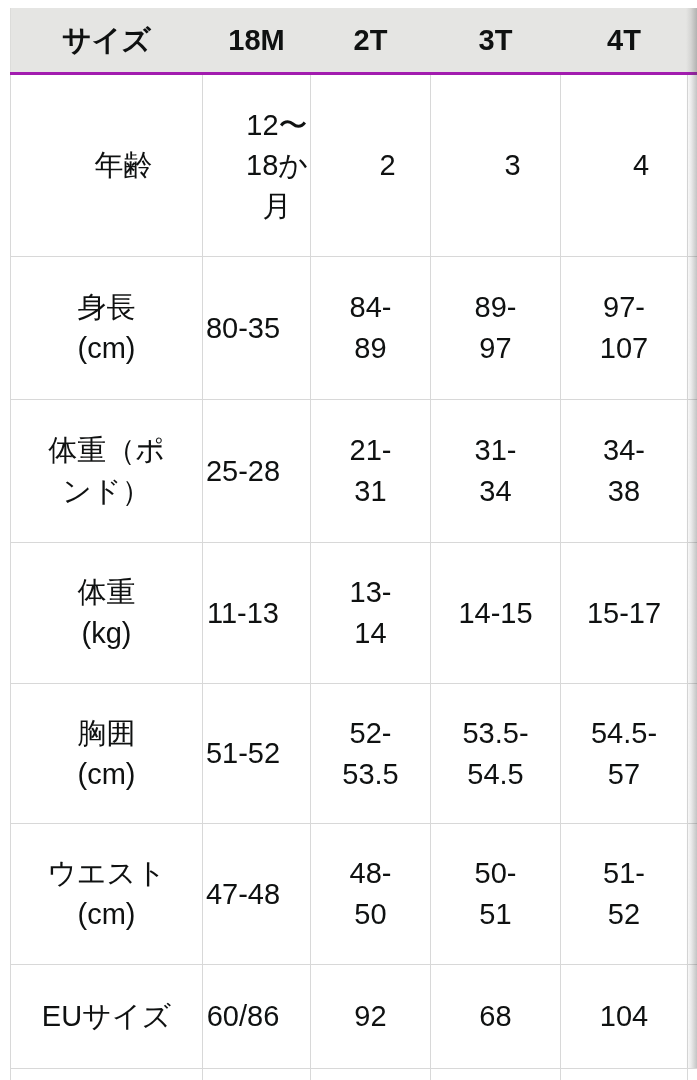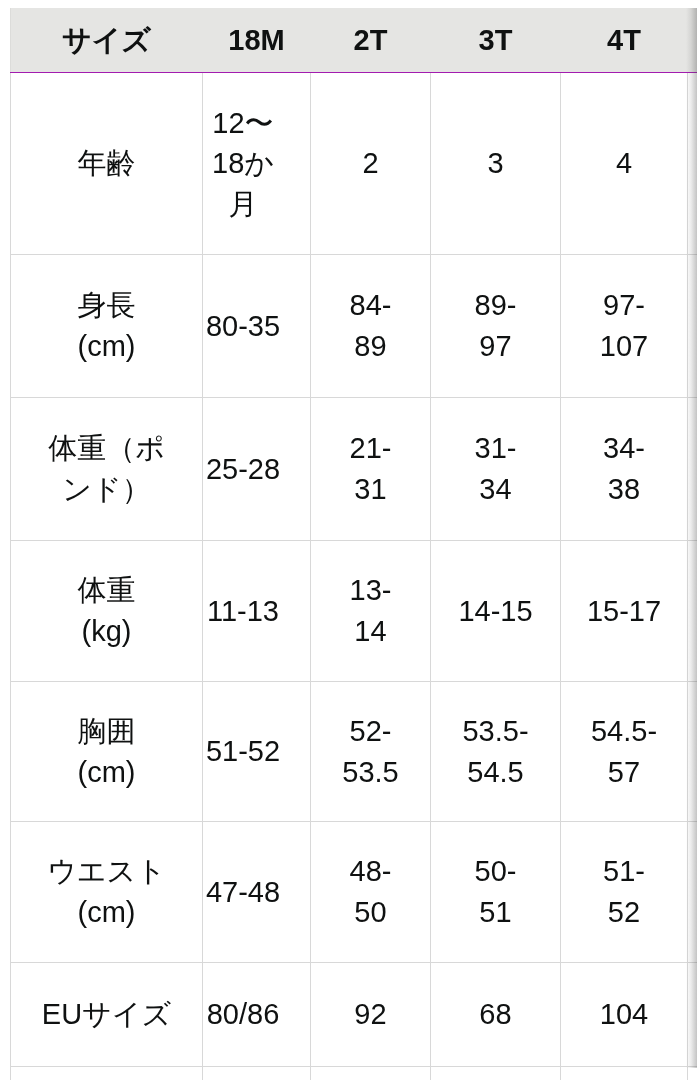--- a/index.html
+++ b/index.html
@@ -40,31 +40,31 @@
     font-weight: normal;
     padding: 0;
     overflow: hidden;
   }
   
   thead th {
     background: #e5e5e3;
     font-weight: bold;
     height: 64px;
     border: none;
-    border-bottom: 1px solid #a21caf;
+    border-bottom: 3px solid #a21caf;
     border-left: 1px solid #e5e5e3;
   }
   thead th:first-child { border-left: 1px solid #dcdcda; }
   
   tbody th, tbody td {
     border: 1px solid #d8d8d8;
     background: #ffffff;
   }
   
-  tbody tr:nth-child(1) > th, tbody tr:nth-child(1) > td { height: 181px; }
+  tbody tr:nth-child(1) > th, tbody tr:nth-child(1) > td { height: 181px; padding-left: 34px; }
   tbody tr:nth-child(2) > th, tbody tr:nth-child(2) > td { height: 142px; }
   tbody tr:nth-child(3) > th, tbody tr:nth-child(3) > td { height: 142px; }
   tbody tr:nth-child(4) > th, tbody tr:nth-child(4) > td { height: 140px; }
   tbody tr:nth-child(5) > th, tbody tr:nth-child(5) > td { height: 139px; }
   tbody tr:nth-child(6) > th, tbody tr:nth-child(6) > td { height: 140px; }
   tbody tr:nth-child(7) > th, tbody tr:nth-child(7) > td { height: 103px; }
   tbody tr.phantom > th, tbody tr.phantom > td { height: 40px; }
   
   td.c18m { overflow: hidden; }
   td.c18m .shift {
@@ -173,21 +173,21 @@
           <td>48-
 50</td>
           <td>50-
 51</td>
           <td>51-
 52</td>
           <td></td>
         </tr>
         <tr>
           <th>EUサイズ</th>
-          <td class="c18m"><div class="shift">80/86</div></td>
+          <td class="c18m"><div class="shift">60/86</div></td>
           <td>92</td>
           <td>68</td>
           <td>104</td>
           <td></td>
         </tr>
         <tr class="phantom">
           <th></th>
           <td></td>
           <td></td>
           <td></td>

